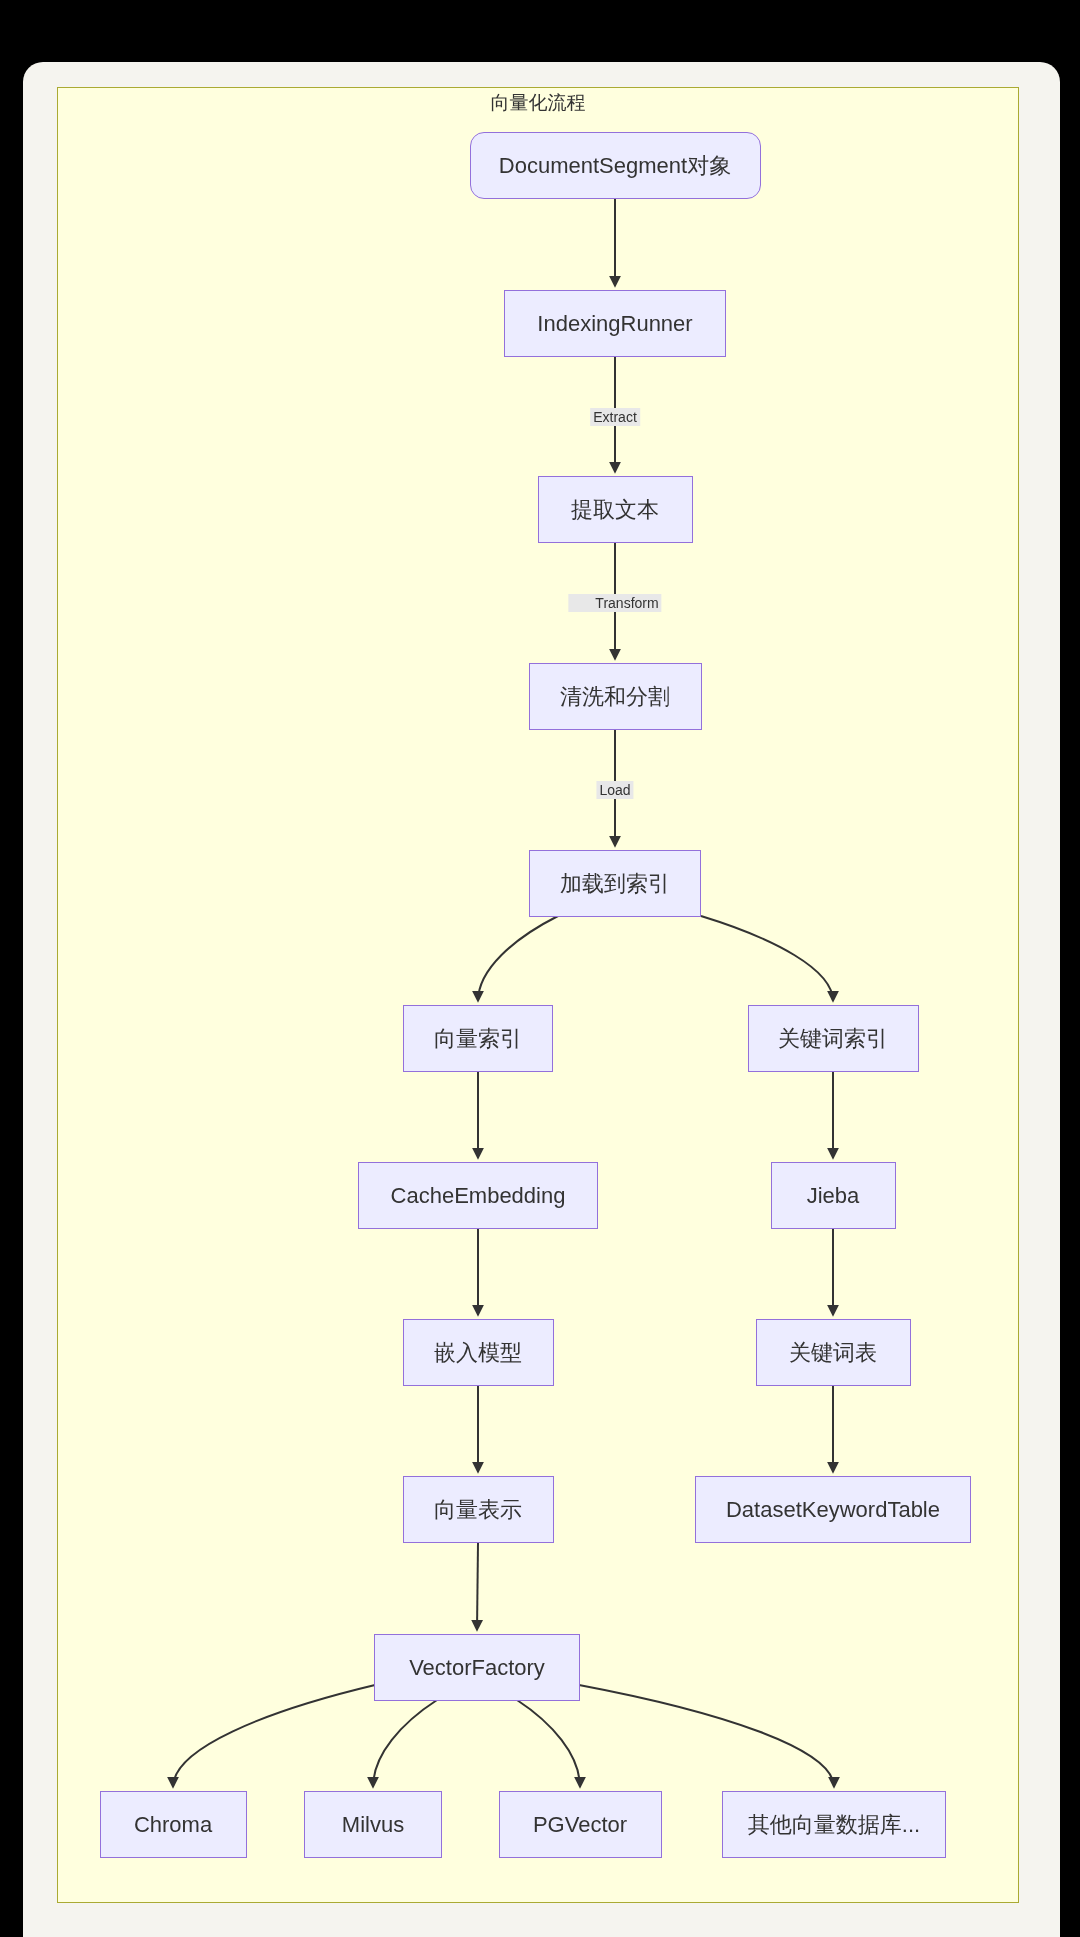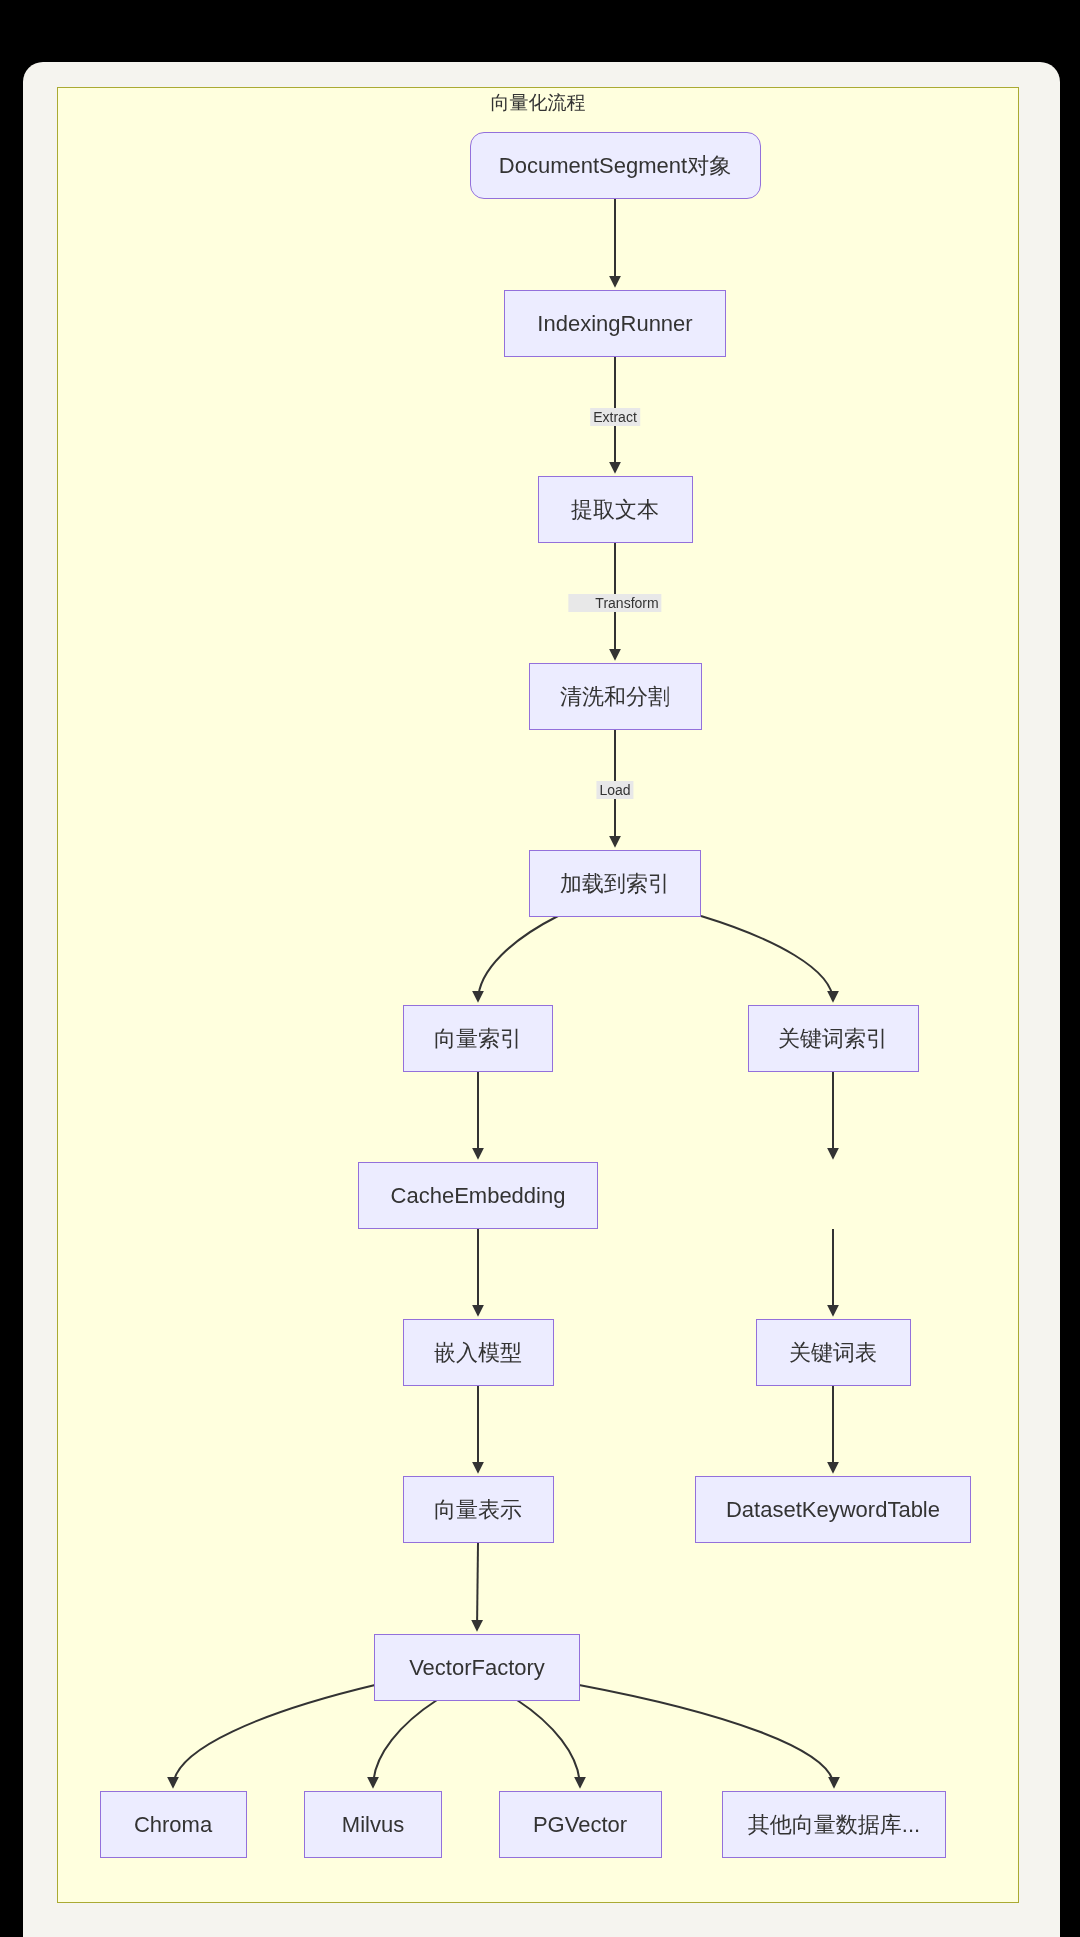--- a/index.html
+++ b/index.html
@@ -98,20 +98,21 @@
 
   <div class="nodes-layer" id="nodes-layer">
       <div class="node" style="left: 469.5px; top: 90px; width: 291px; border-radius: 14px;">DocumentSegment对象</div>
       <div class="node" style="left: 504px; top: 248px; width: 222px;">IndexingRunner</div>
       <div class="node" style="left: 537.5px; top: 434px; width: 155px;">提取文本</div>
       <div class="node" style="left: 528.5px; top: 621px; width: 173px;">清洗和分割</div>
       <div class="node" style="left: 529px; top: 808px; width: 172px;">加载到索引</div>
       <div class="node" style="left: 403px; top: 963px; width: 150px;">向量索引</div>
       <div class="node" style="left: 747.5px; top: 963px; width: 171px;">关键词索引</div>
       <div class="node" style="left: 358px; top: 1120px; width: 240px;">CacheEmbedding</div>
+      <div class="node" style="left: 770.5px; top: 1120px; width: 125px;">Jieba</div>
       <div class="node" style="left: 402.5px; top: 1277px; width: 151px;">嵌入模型</div>
       <div class="node" style="left: 755.5px; top: 1277px; width: 155px;">关键词表</div>
       <div class="node" style="left: 402.5px; top: 1434px; width: 151px;">向量表示</div>
       <div class="node" style="left: 695px; top: 1434px; width: 276px;">DatasetKeywordTable</div>
       <div class="node" style="left: 374px; top: 1592px; width: 206px;">VectorFactory</div>
       <div class="node" style="left: 99.5px; top: 1749px; width: 147px;">Chroma</div>
       <div class="node" style="left: 304px; top: 1749px; width: 138px;">Milvus</div>
       <div class="node" style="left: 498.5px; top: 1749px; width: 163px;">PGVector</div>
       <div class="node" style="left: 722px; top: 1749px; width: 224px;">其他向量数据库...</div>
       <div class="edge-label" style="left: 615px; top: 374.5px;">Extract</div>

